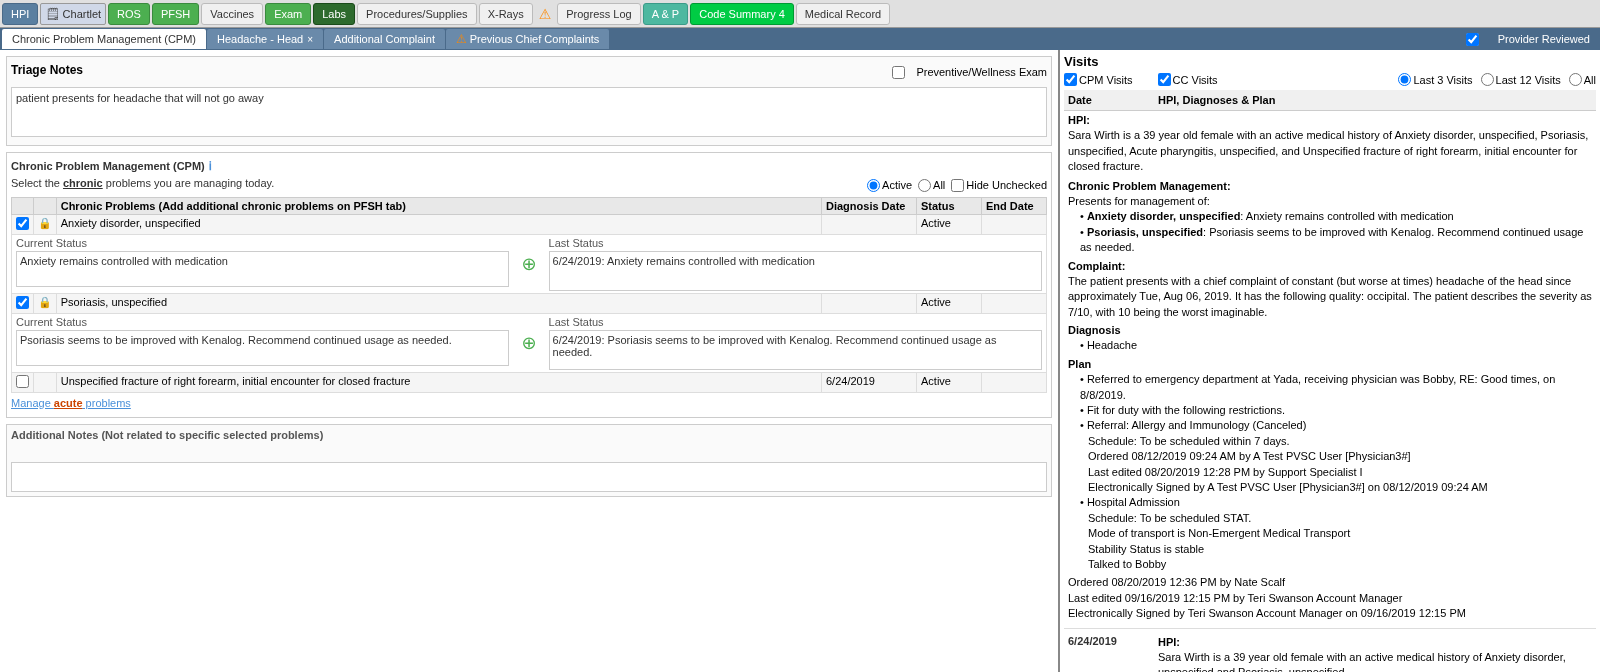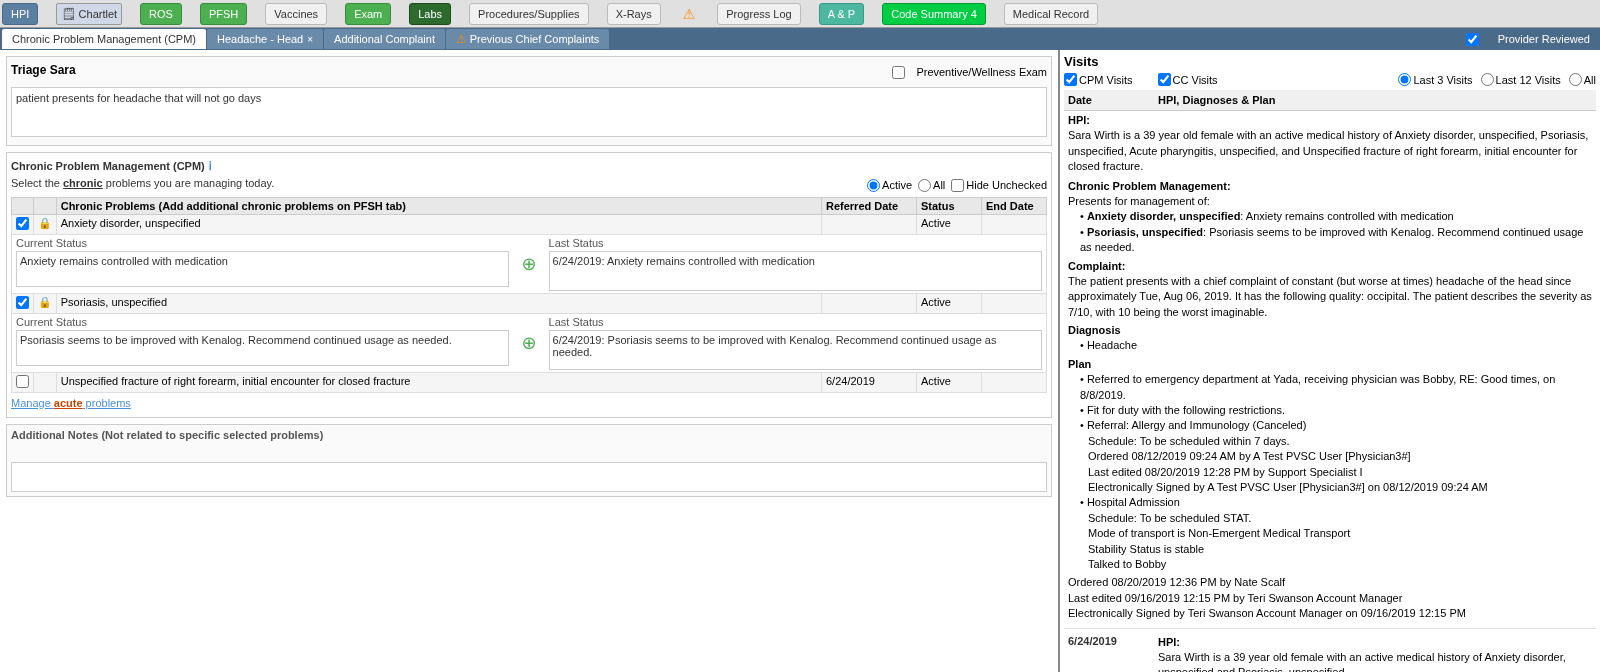--- a/index.html
+++ b/index.html
@@ -1,19 +1,19 @@
 <!DOCTYPE html>
 <html><head>
   <meta charset="utf-8">
   <style>
     * { box-sizing: border-box; margin: 0; padding: 0; font-family: Arial, sans-serif; font-size: 11px; }
     body { background: #c8c8c8; width: 1600px; height: 672px; overflow: hidden; }
 
     
-    .top-nav { display: flex; align-items: center; background: #e0e0e0; border-bottom: 1px solid #999; height: 28px; padding: 0 2px; gap: 18px; }
+    .top-nav { display: flex; align-items: center; background: #e0e0e0; border-bottom: 1px solid #999; height: 28px; padding: 0 2px; gap: 2px; }
     .nav-btn { padding: 2px 8px; border: 1px solid #999; border-radius: 3px; cursor: pointer; font-size: 11px; white-space: nowrap; height: 22px; display: flex; align-items: center; }
     .nav-btn.green { background: #4CAF50; color: white; border-color: #3a8a3e; }
     .nav-btn.dark-green { background: #2d6a2d; color: white; border-color: #1a4a1a; }
     .nav-btn.default { background: #f0f0f0; color: #333; border-color: #bbb; }
     .nav-btn.blue-green { background: #4db8a0; color: white; border-color: #3a9a88; }
     .nav-btn.highlight-green { background: #00cc44; color: white; border-color: #009933; }
     .hpi-btn { background: #5a7fa0; color: white; border-color: #4a6a88; }
     .chart-icon { background: #e8e8e8; border: 1px solid #999; padding: 2px 4px; border-radius: 2px; }
     .warning-icon { color: #ff8800; font-size: 13px; }
 
@@ -123,27 +123,27 @@
     <span>Provider Reviewed</span>
   </div>
 </div>
 
 <div class="main-content">
 
   <div class="left-panel">
 
     <div class="section-box">
       <div class="triage-header">
-        <span class="section-header">Triage Sara</span>
+        <span class="section-header">Triage Notes</span>
         <div style="display:flex; align-items:center; gap:11px;">
           <input type="checkbox" style="">
           <span>Preventive/Wellness Exam</span>
         </div>
       </div>
-      <div class="triage-notes-area">patient presents for headache that will not go days</div>
+      <div class="triage-notes-area">patient presents for headache that will not go away</div>
     </div>
 
     <div class="cpm-section">
       <div class="cpm-title">
         <span>Chronic Problem Management (CPM)</span>
         <span class="blue-info">ℹ</span>
       </div>
       <div style="display:flex; justify-content:space-between; align-items:center; margin-bottom:4px;">
         <div class="cpm-subtitle">
           Select the <u><b>chronic</b></u> problems you are managing today.
@@ -163,21 +163,21 @@
           </label>
         </div>
       </div>
 
       <table class="problems-table">
         <thead>
           <tr>
             <th style="width:20px;"></th>
             <th style="width:20px;"></th>
             <th>Chronic Problems (Add additional chronic problems on PFSH tab)</th>
-            <th style="width:95px;">Referred Date</th>
+            <th style="width:95px;">Diagnosis Date</th>
             <th style="width:65px;">Status</th>
             <th style="width:65px;">End Date</th>
           </tr>
         </thead>
         <tbody>
 
           <tr class="problem-row">
             <td class="checkbox-cell"><input type="checkbox" checked="" style=""></td>
             <td class="checkbox-cell"><span style="font-size:11px;">🔒</span></td>
             <td>Anxiety disorder, unspecified</td>

